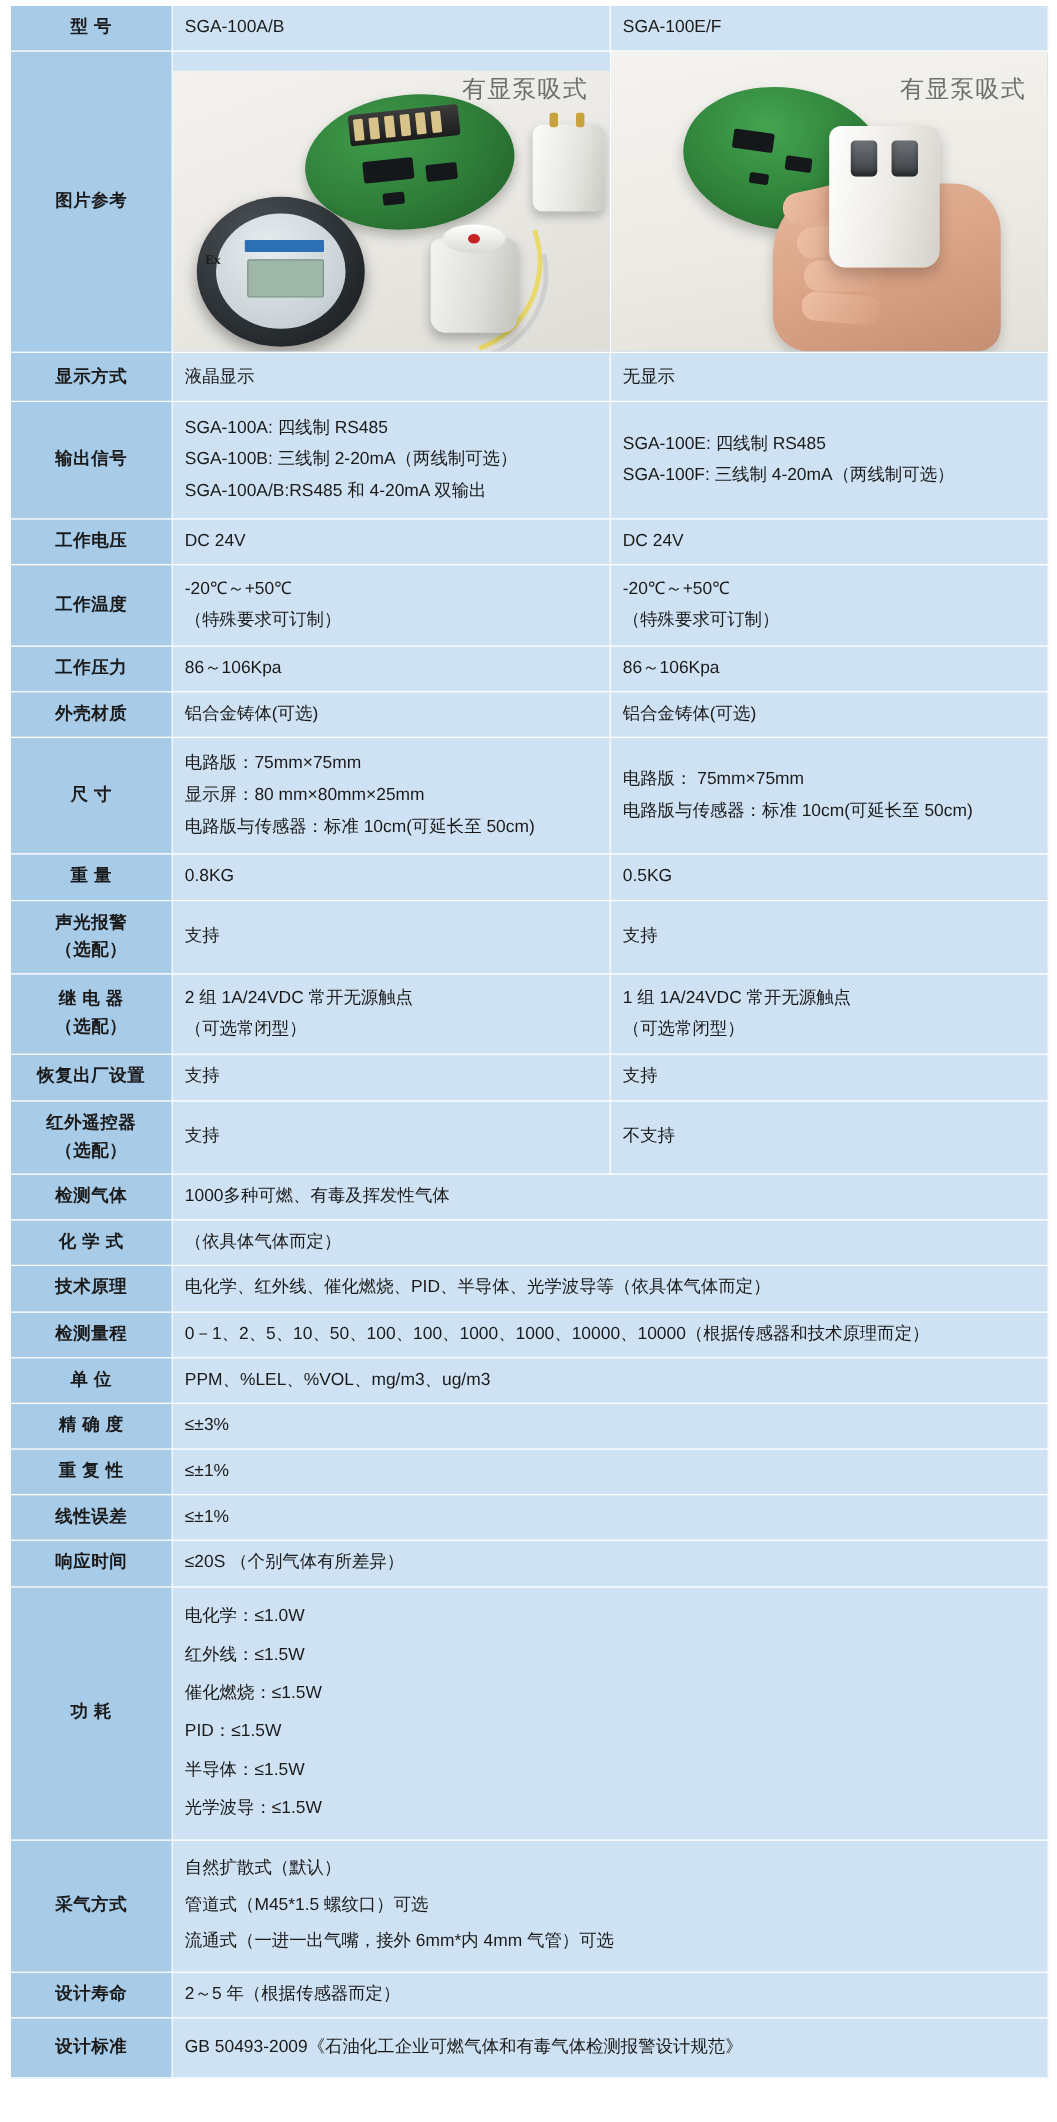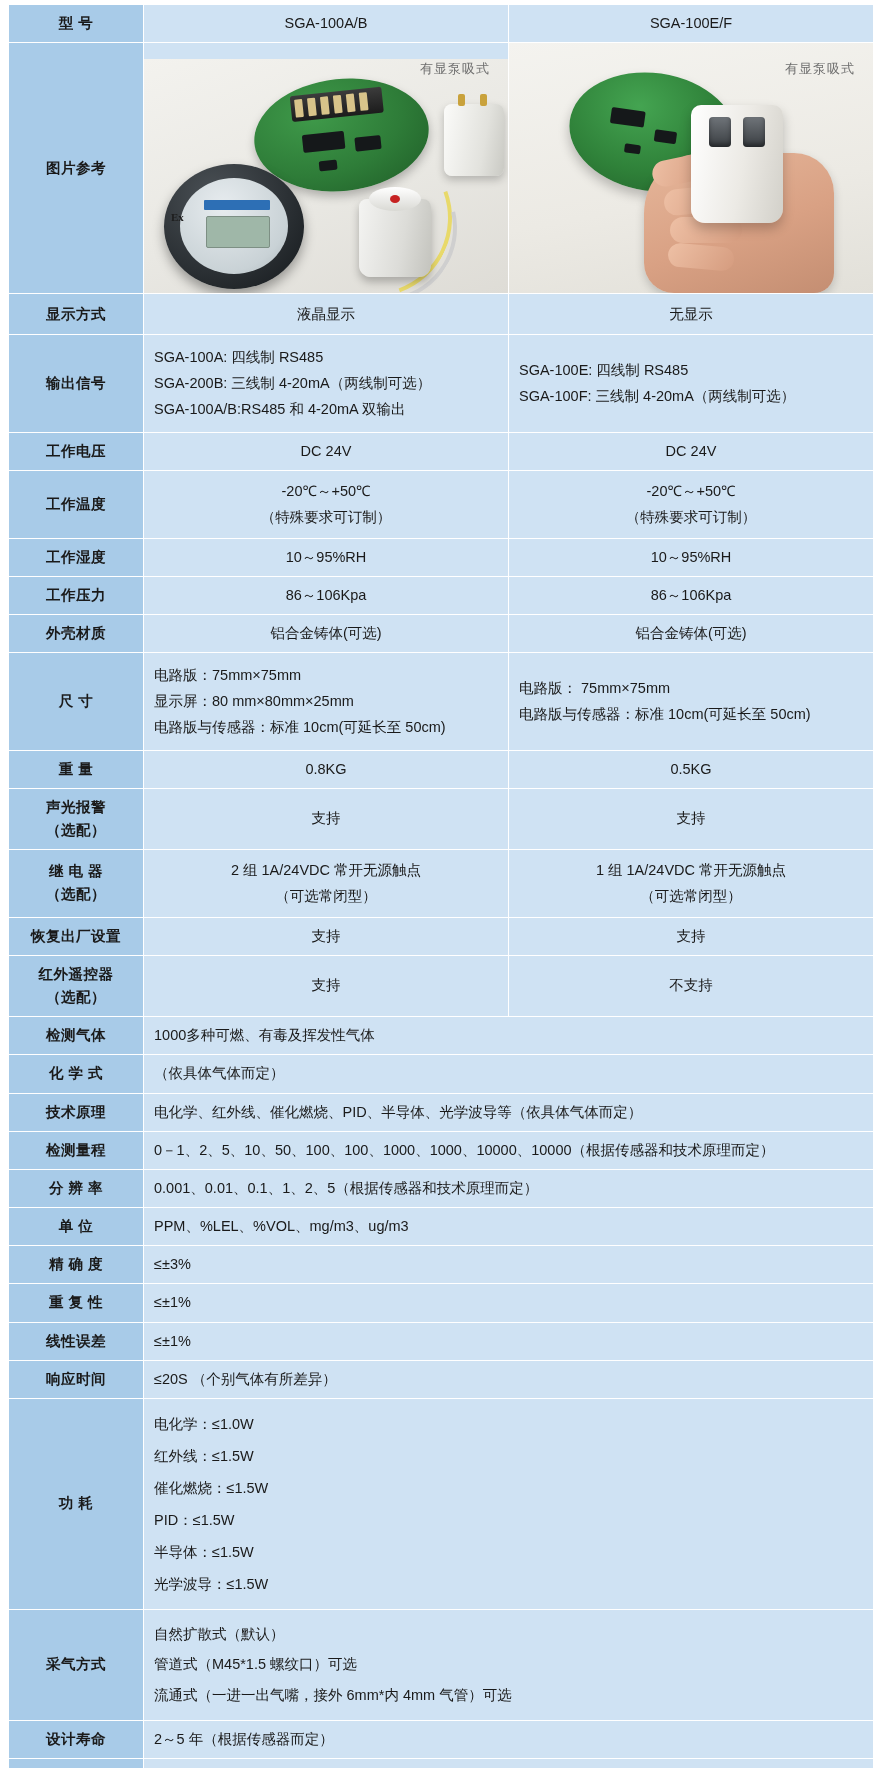--- a/index.html
+++ b/index.html
@@ -47,21 +47,20 @@
   td.label .sub {
     display: block;
     font-weight: bold;
     letter-spacing: 0.5px;
   }
   td.val {
     background: #cfe2f3;
     padding: 7px 10px;
   }
   td.val.center {
-    text-align: center;
   }
   td.val.left {
     text-align: left;
   }
   td.photo {
     background: #cfe2f3;
     padding: 0;
     height: 250px;
     position: relative;
     overflow: hidden;
@@ -69,21 +68,21 @@
   .photo-inner {
     position: relative;
     width: 100%;
     height: 250px;
     overflow: hidden;
   }
   .photo-caption {
     position: absolute;
     top: 16px;
     right: 18px;
-    font-size: 13px;
+    font-size: 20px;
     color: #6f6f6f;
     font-weight: normal;
     z-index: 6;
     letter-spacing: 1px;
   }
   
   .photoA {
     position: absolute;
     inset: 0;
     background: #efeeea;
@@ -388,21 +387,21 @@
               <div>无显示</div>
             </div>
           </td>
       </tr>
 
       <tr>
         <td class="label">输出信号</td>
         <td class="val left pad-lines">
           <div class="multi-line">
             <div>SGA-100A:  四线制 RS485</div>
-            <div>SGA-200B:  三线制 4-20mA（两线制可选）</div>
+            <div>SGA-100B:  三线制 2-20mA（两线制可选）</div>
             <div>SGA-100A/B:RS485 和 4-20mA 双输出</div>
           </div>
         </td>
         <td class="val left pad-lines">
           <div class="multi-line">
             <div>SGA-100E:  四线制 RS485</div>
             <div>SGA-100F:  三线制 4-20mA（两线制可选）</div>
           </div>
         </td>
       </tr>
@@ -422,25 +421,20 @@
           </div>
         </td>
         <td class="val center">
           <div class="multi-line">
             <div>-20℃～+50℃</div>
             <div>（特殊要求可订制）</div>
           </div>
         </td>
       </tr>
 
-      <tr>
-        <td class="label">工作湿度</td>
-        <td class="val center">10～95%RH</td>
-        <td class="val center">10～95%RH</td>
-      </tr>
 
       <tr>
         <td class="label">工作压力</td>
         <td class="val center">86～106Kpa</td>
         <td class="val center">86～106Kpa</td>
       </tr>
 
       <tr>
         <td class="label">外壳材质</td>
         <td class="val center">铝合金铸体(可选)</td>
@@ -521,24 +515,20 @@
         <td class="label">化 学 式</td>
         <td class="val left" colspan="2">（依具体气体而定）</td>
       </tr>
       <tr>
         <td class="label">技术原理</td>
         <td class="val left" colspan="2">电化学、红外线、催化燃烧、PID、半导体、光学波导等（依具体气体而定）</td>
       </tr>
       <tr>
         <td class="label">检测量程</td>
         <td class="val left" colspan="2">0－1、2、5、10、50、100、100、1000、1000、10000、10000（根据传感器和技术原理而定）</td>
-      </tr>
-      <tr>
-        <td class="label">分 辨 率</td>
-        <td class="val left" colspan="2">0.001、0.01、0.1、1、2、5（根据传感器和技术原理而定）</td>
       </tr>
       <tr>
         <td class="label">单    位</td>
         <td class="val left" colspan="2">PPM、%LEL、%VOL、mg/m3、ug/m3</td>
       </tr>
       <tr>
         <td class="label">精 确 度</td>
         <td class="val left" colspan="2">≤±3%</td>
       </tr>
       <tr>

